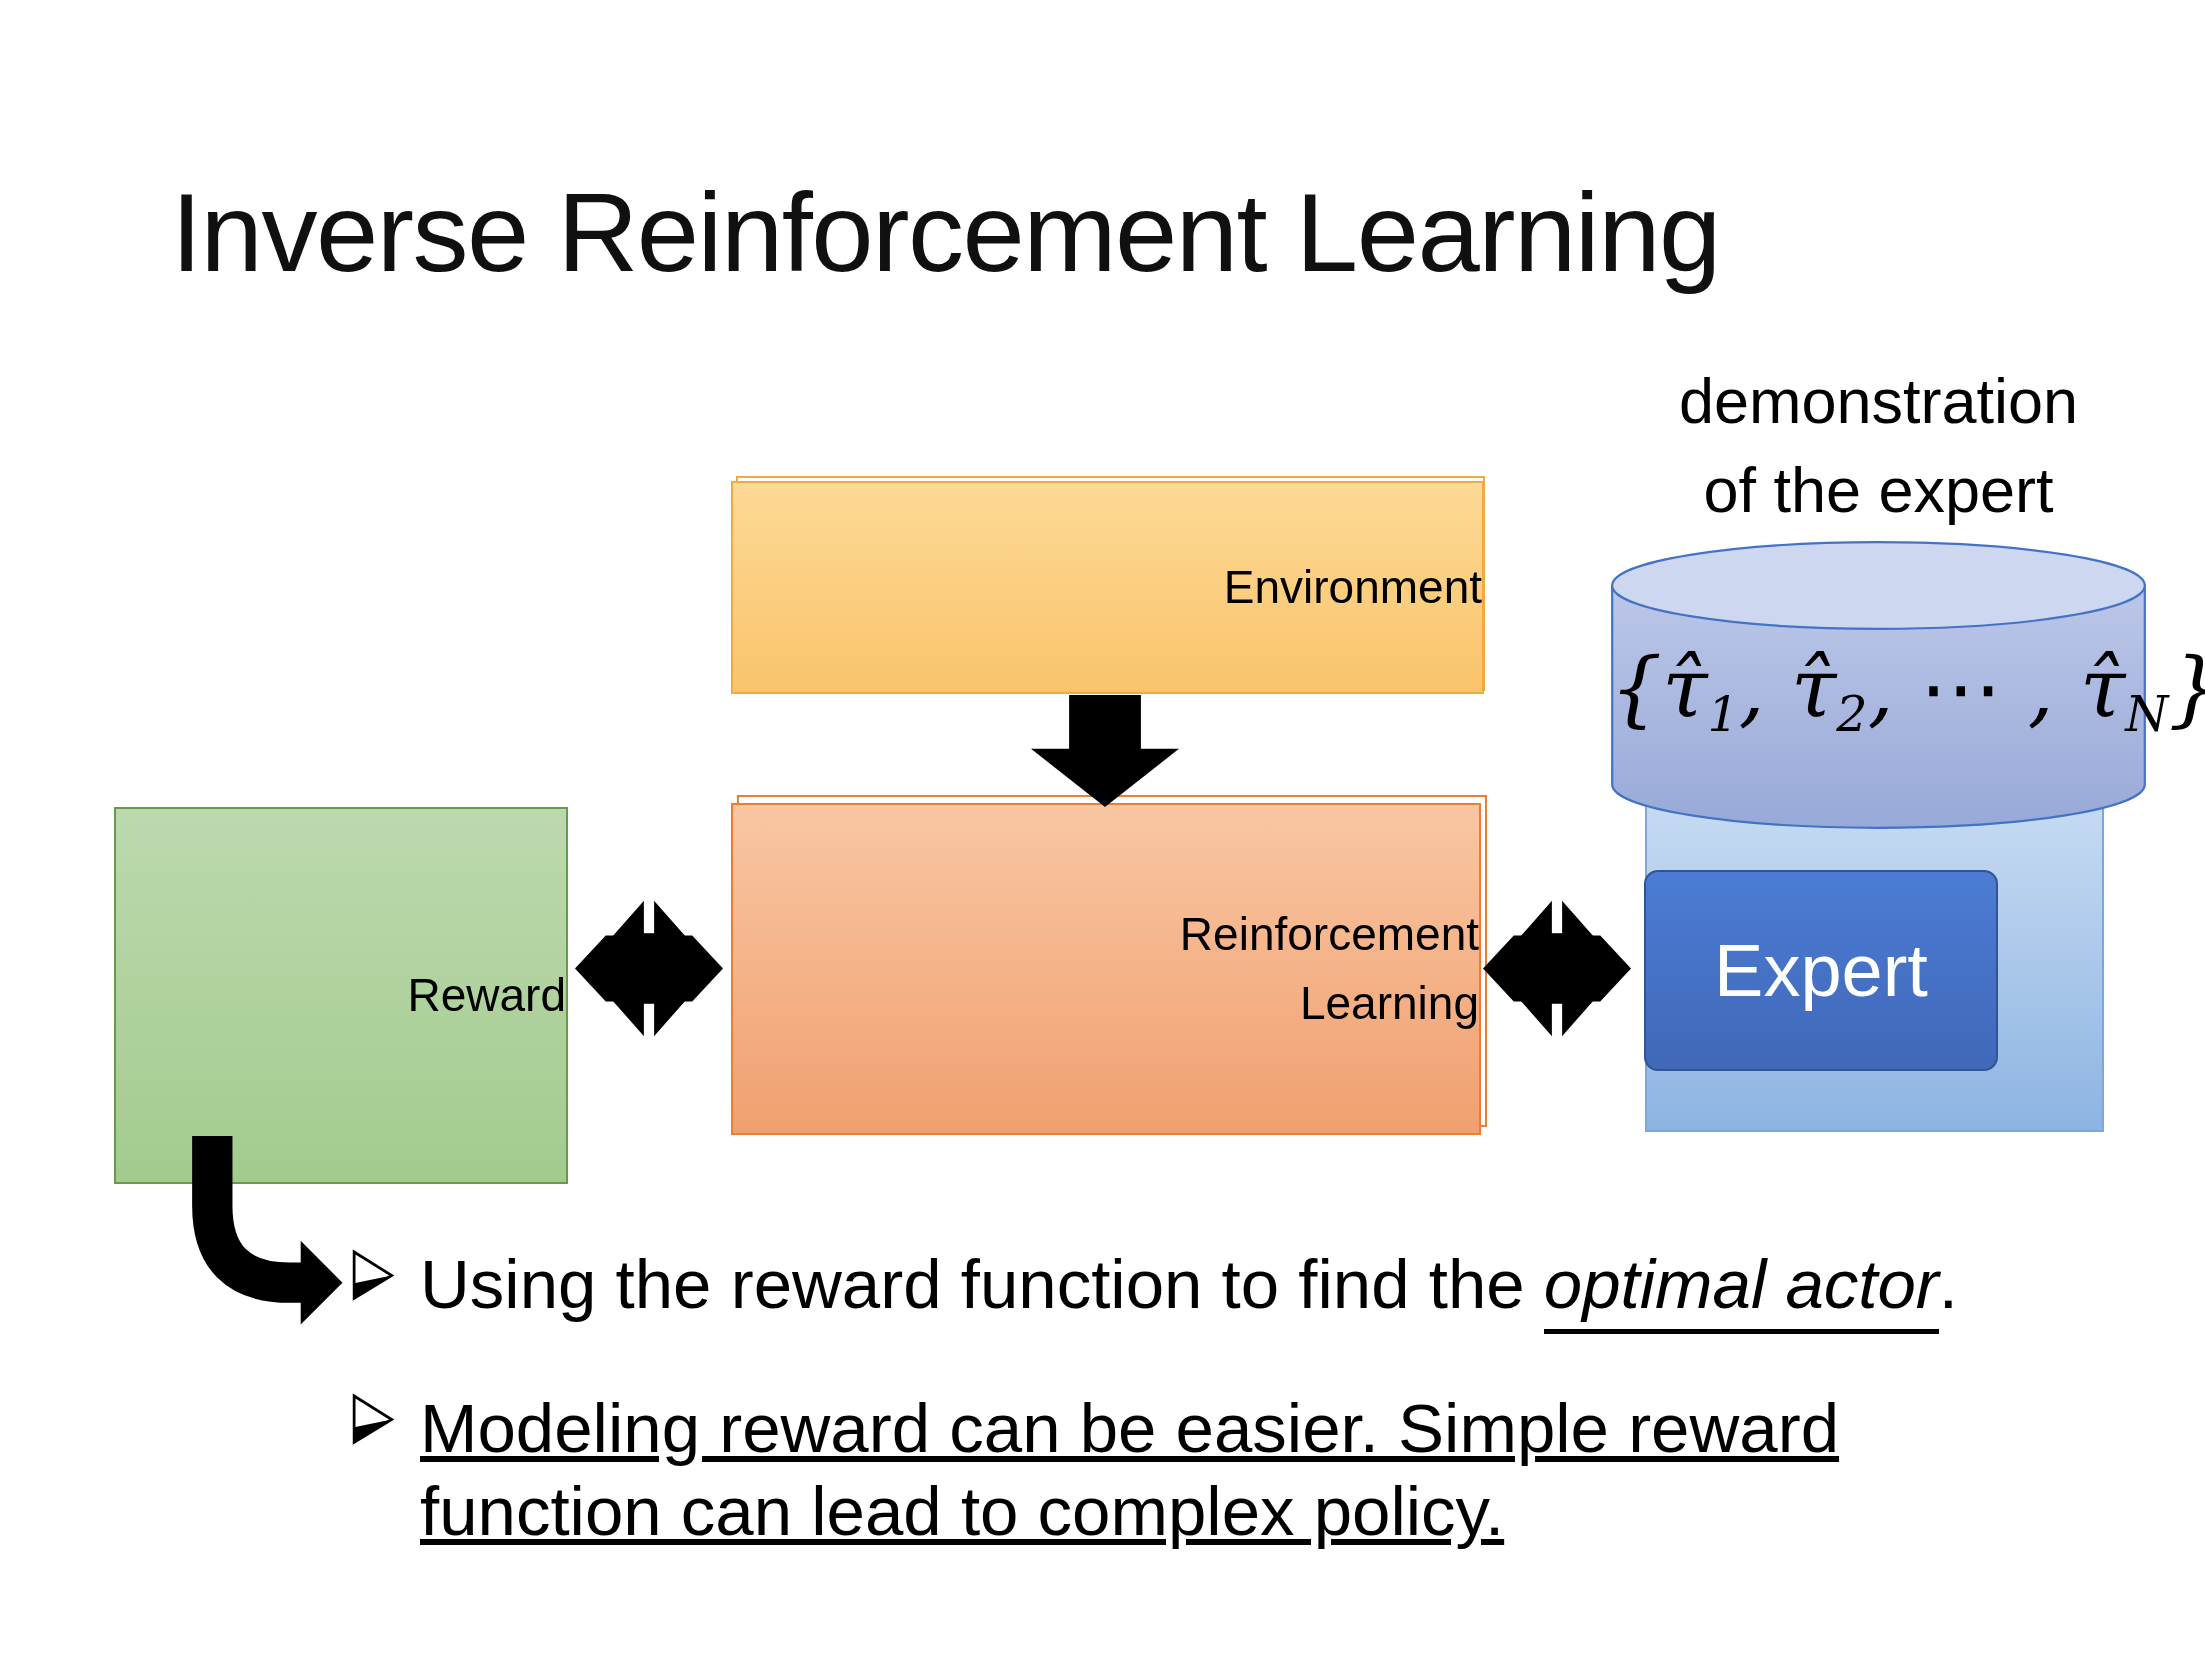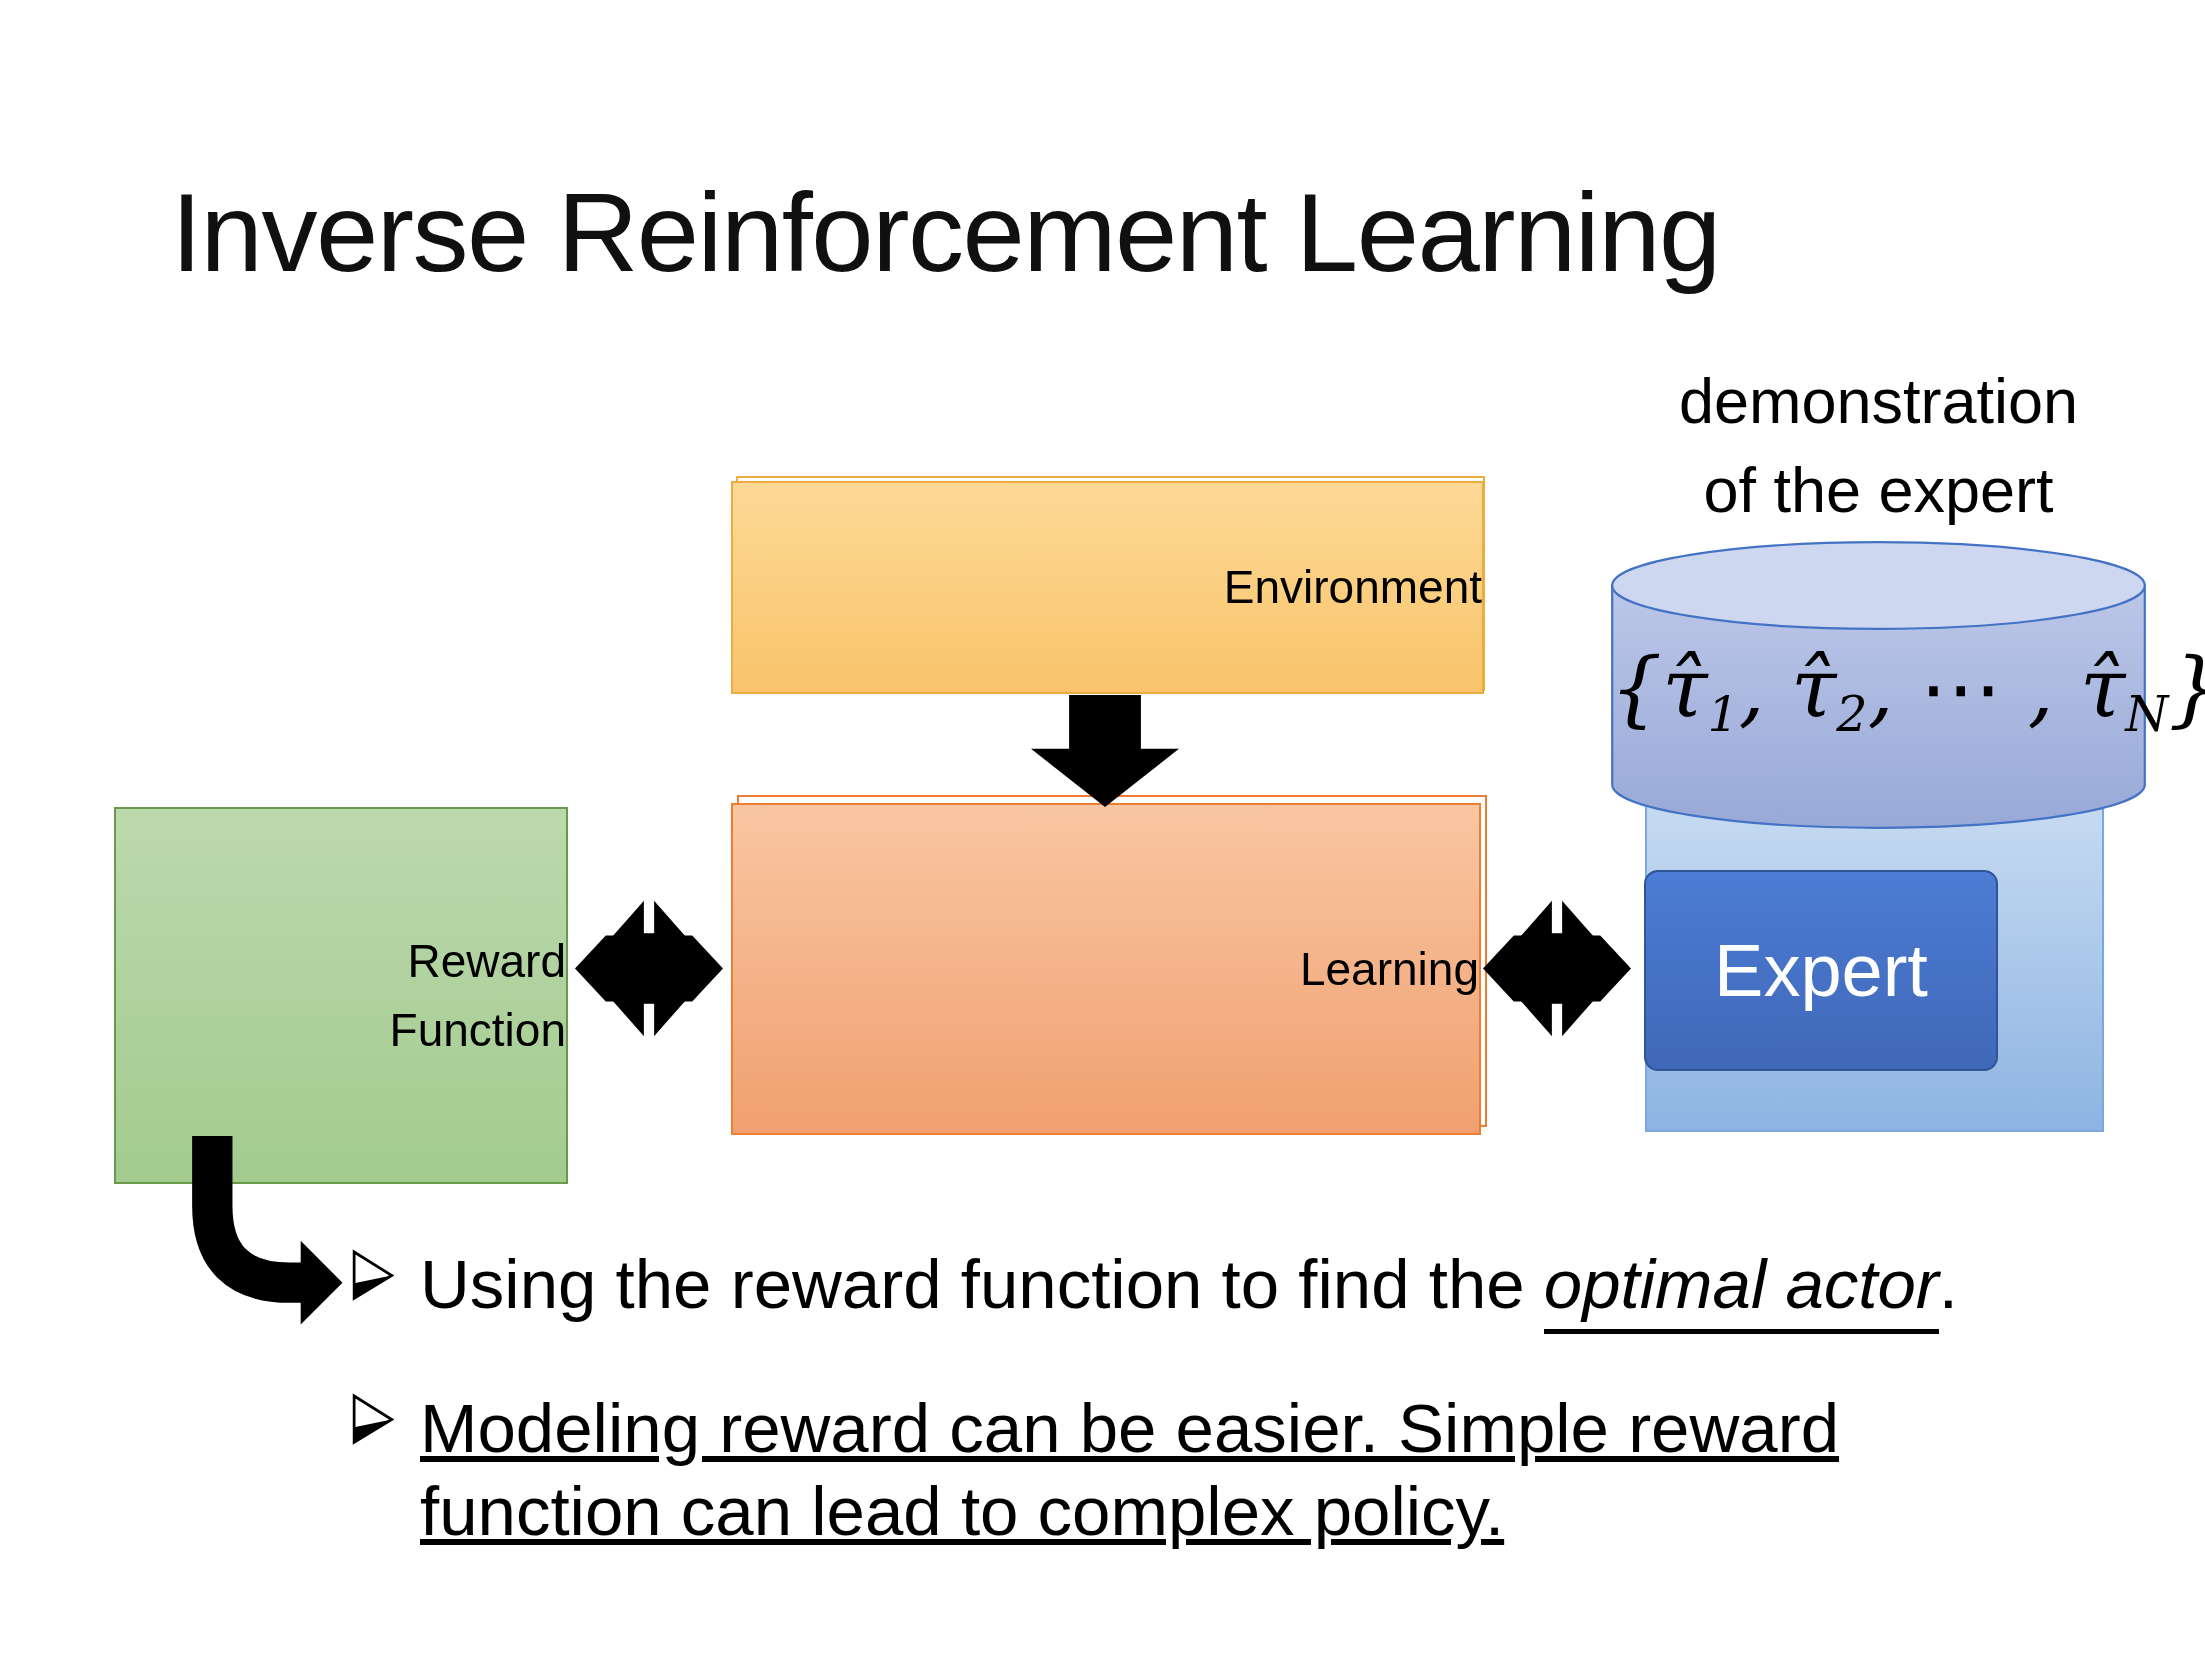--- a/index.html
+++ b/index.html
@@ -81,24 +81,24 @@
 
 <div class="abs env-back"></div>
 <div class="abs rl-back"></div>
 
 <div class="abs box" id="env-box">
   <span>Environment</span>
 </div>
 
 <div class="abs box" id="reward-box">
   <span>Reward</span>
-  <span>Function</span>
 </div>
 
 <div class="abs box" id="rl-box">
+  <span>Reinforcement</span>
   <span>Learning</span>
 </div>
 
 <div class="abs" id="expert-panel"></div>
 
 <svg class="abs" id="cylinder" viewBox="0 0 730 395" preserveAspectRatio="none">
   <defs>
     <linearGradient id="g-cyl-body" x1="0" y1="0" x2="0" y2="1">
       <stop offset="0" style="stop-color:var(--cyl-body-top)"></stop>
       <stop offset="1" style="stop-color:var(--cyl-body-bottom)"></stop>

